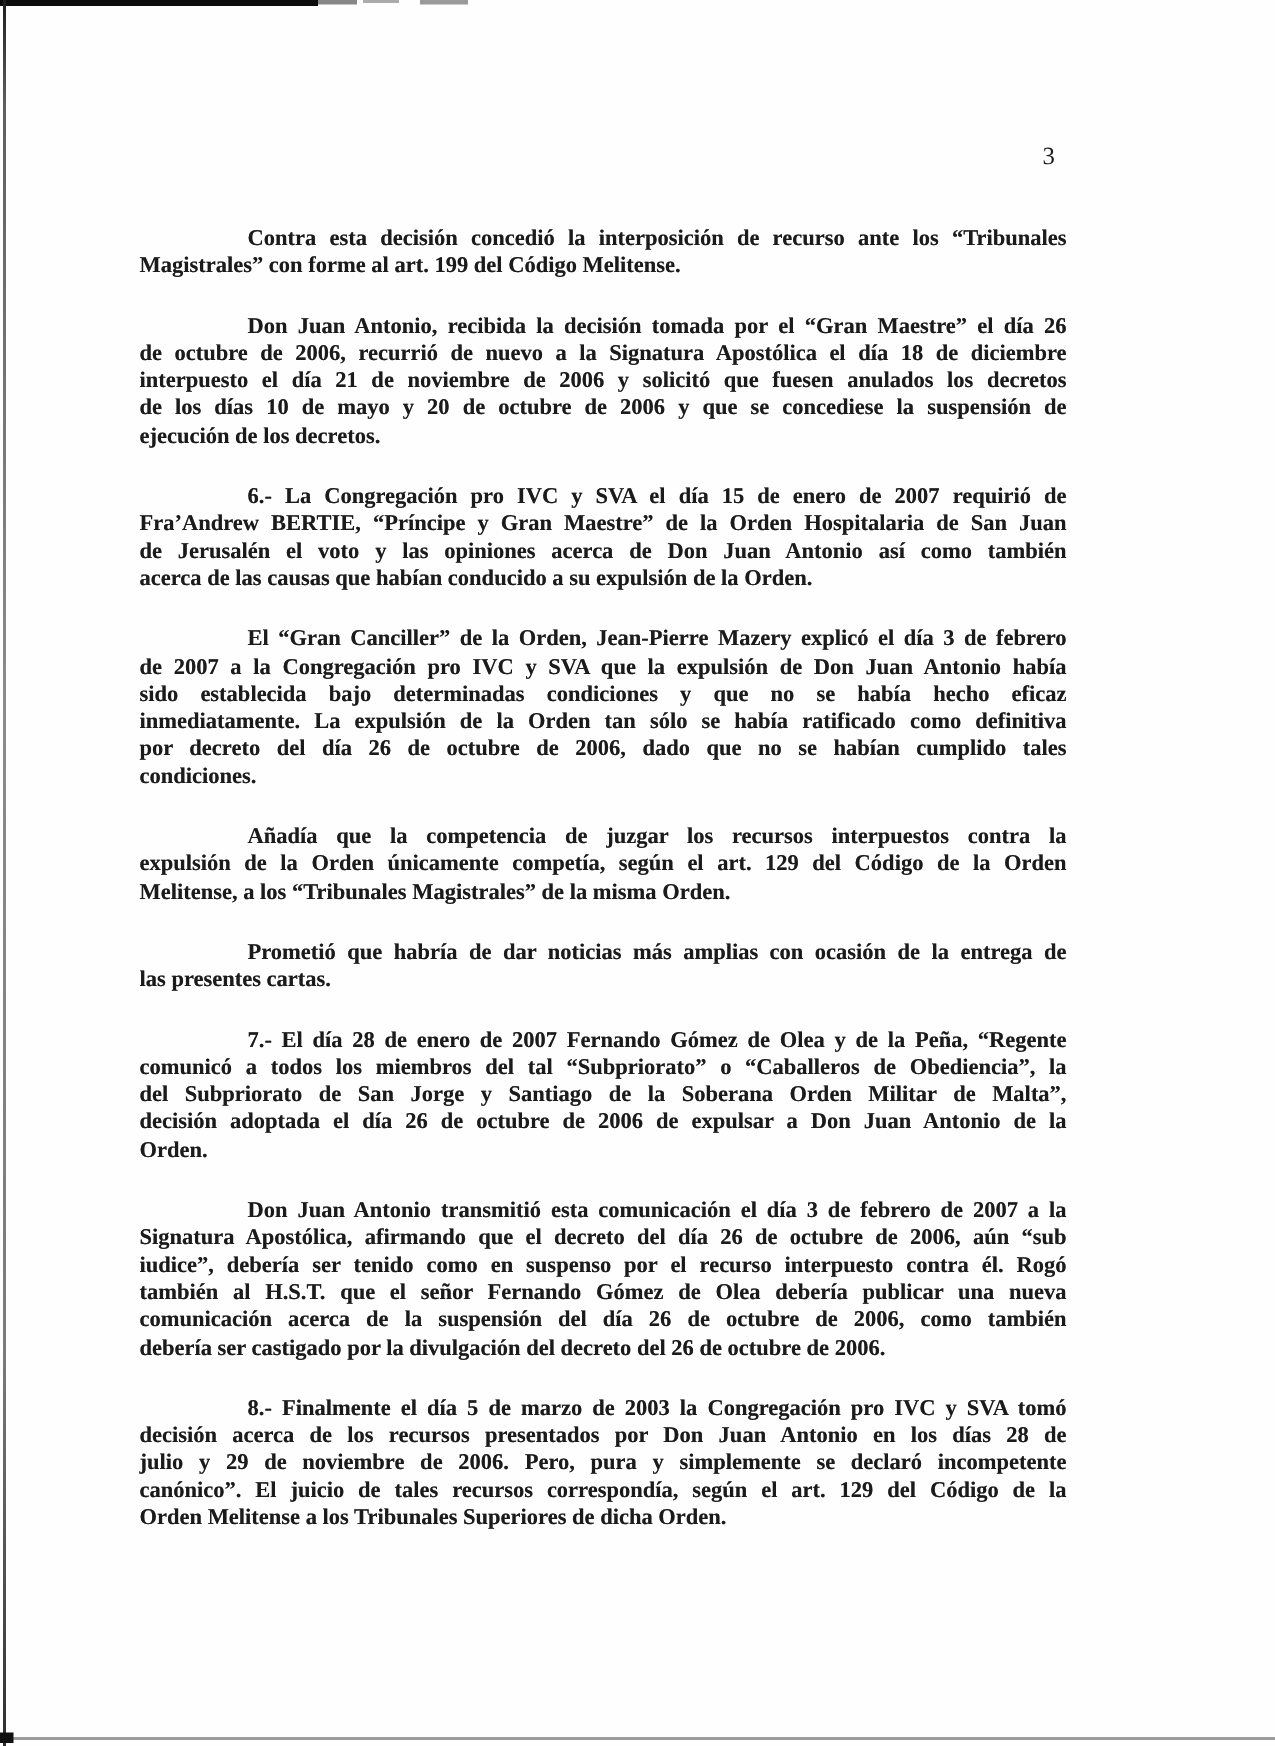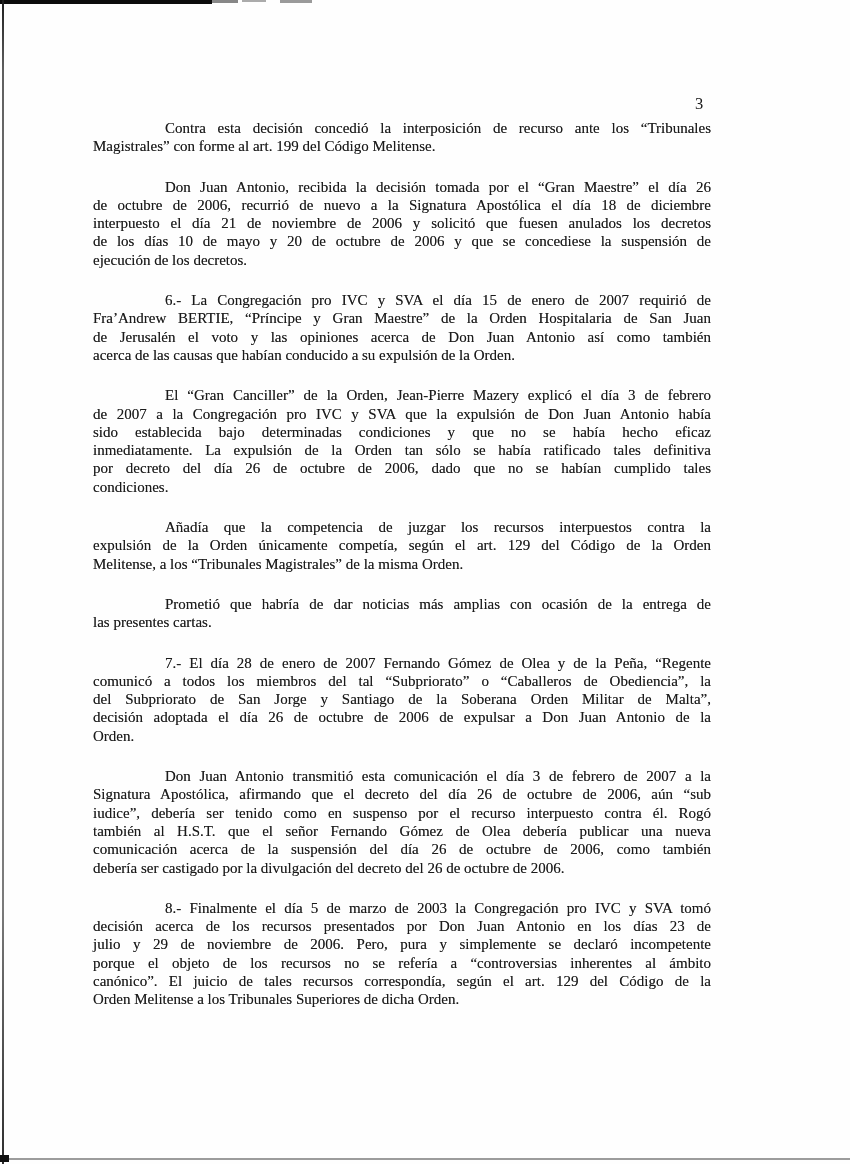--- a/index.html
+++ b/index.html
@@ -25,26 +25,27 @@
   .pagenum {
     position: absolute;
     left: 695px;
     top: 94px;
     font-size: 16.5px;
     color: #1b1b1b;
   }
   #doc {
     position: absolute;
     left: 93px;
-    top: 119px;
+    top: 150px;
     width: 618px;
     color: #1b1b1b;
     font-size: 15px;
     line-height: 18.3px;
     text-shadow: 0 0 0.4px rgba(20,20,20,0.55);
+    font-weight: bold;
   }
   .para { margin: 0 0 22px 0; }
   .line { text-align: justify; text-align-last: justify; }
   .line.last { text-align-last: left; }
   .para .line:first-child { text-indent: 72px; }
 </style>
 </head>
 <body>
 
 <div class="page">
@@ -73,21 +74,21 @@
       <div class="para">
         <div class="line">6.- La Congregación pro IVC y SVA el día 15 de enero de 2007 requirió de</div>
         <div class="line">Fra’Andrew BERTIE, “Príncipe y Gran Maestre” de la Orden Hospitalaria de San Juan</div>
         <div class="line">de Jerusalén el voto y las opiniones acerca de Don Juan Antonio así como también</div>
         <div class="line last">acerca de las causas que habían conducido a su expulsión de la Orden.</div>
       </div>
       <div class="para">
         <div class="line">El “Gran Canciller” de la Orden, Jean-Pierre Mazery explicó el día 3 de febrero</div>
         <div class="line">de 2007 a la Congregación pro IVC y SVA que la expulsión de Don Juan Antonio había</div>
         <div class="line">sido establecida bajo determinadas condiciones y que no se había hecho eficaz</div>
-        <div class="line">inmediatamente. La expulsión de la Orden tan sólo se había ratificado tales definitiva</div>
+        <div class="line">inmediatamente. La expulsión de la Orden tan sólo se había ratificado como definitiva</div>
         <div class="line">por decreto del día 26 de octubre de 2006, dado que no se habían cumplido tales</div>
         <div class="line last">condiciones.</div>
       </div>
       <div class="para">
         <div class="line">Añadía que la competencia de juzgar los recursos interpuestos contra la</div>
         <div class="line">expulsión de la Orden únicamente competía, según el art. 129 del Código de la Orden</div>
         <div class="line last">Melitense, a los “Tribunales Magistrales” de la misma Orden.</div>
       </div>
       <div class="para">
         <div class="line">Prometió que habría de dar noticias más amplias con ocasión de la entrega de</div>
@@ -103,20 +104,19 @@
       <div class="para">
         <div class="line">Don Juan Antonio transmitió esta comunicación el día 3 de febrero de 2007 a la</div>
         <div class="line">Signatura Apostólica, afirmando que el decreto del día 26 de octubre de 2006, aún “sub</div>
         <div class="line">iudice”, debería ser tenido como en suspenso por el recurso interpuesto contra él. Rogó</div>
         <div class="line">también al H.S.T. que el señor Fernando Gómez de Olea debería publicar una nueva</div>
         <div class="line">comunicación acerca de la suspensión del día 26 de octubre de 2006, como también</div>
         <div class="line last">debería ser castigado por la divulgación del decreto del 26 de octubre de 2006.</div>
       </div>
       <div class="para">
         <div class="line">8.- Finalmente el día 5 de marzo de 2003 la Congregación pro IVC y SVA tomó</div>
-        <div class="line">decisión acerca de los recursos presentados por Don Juan Antonio en los días 23 de</div>
+        <div class="line">decisión acerca de los recursos presentados por Don Juan Antonio en los días 28 de</div>
         <div class="line">julio y 29 de noviembre de 2006. Pero, pura y simplemente se declaró incompetente</div>
-        <div class="line">porque el objeto de los recursos no  se refería a “controversias inherentes al ámbito</div>
         <div class="line">canónico”. El juicio de tales recursos correspondía, según el art. 129 del Código de la</div>
         <div class="line last">Orden Melitense a los Tribunales Superiores de dicha Orden.</div>
       </div>
     </div>
 </div>
 
 </body></html>

